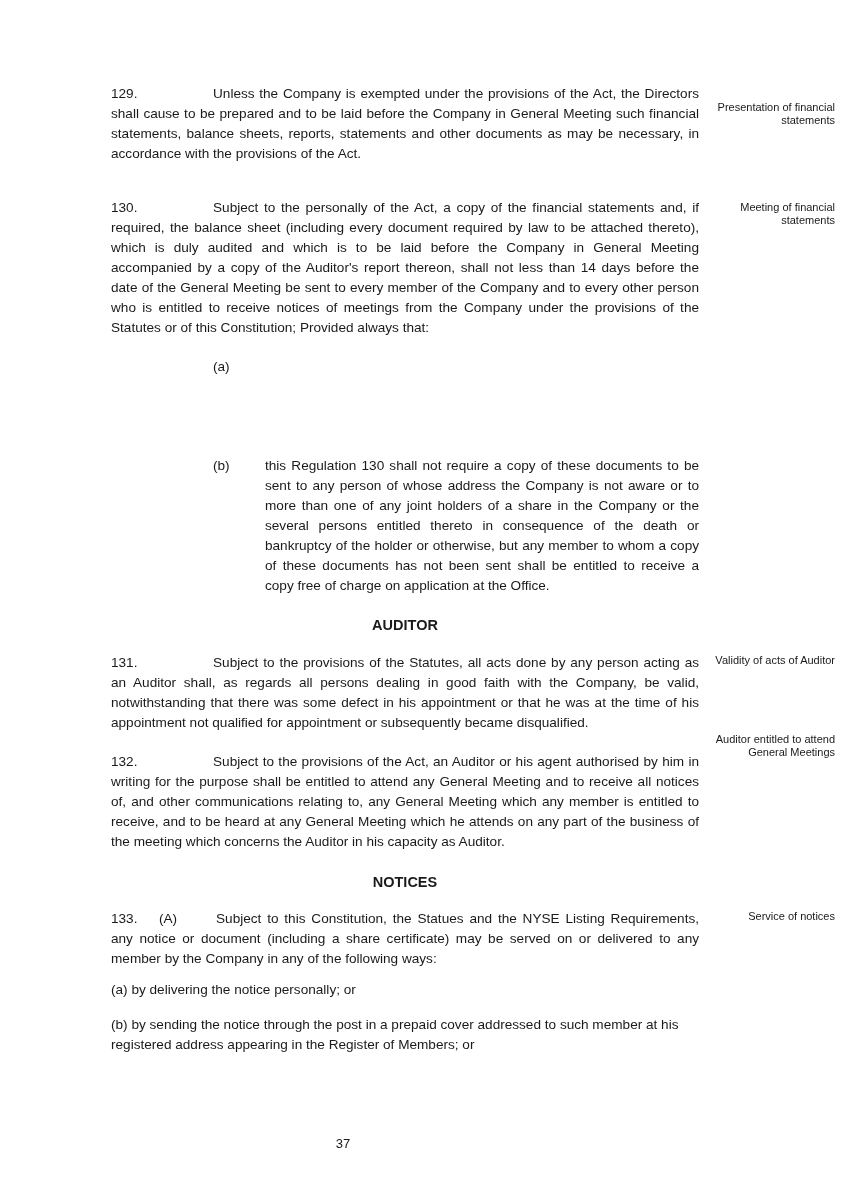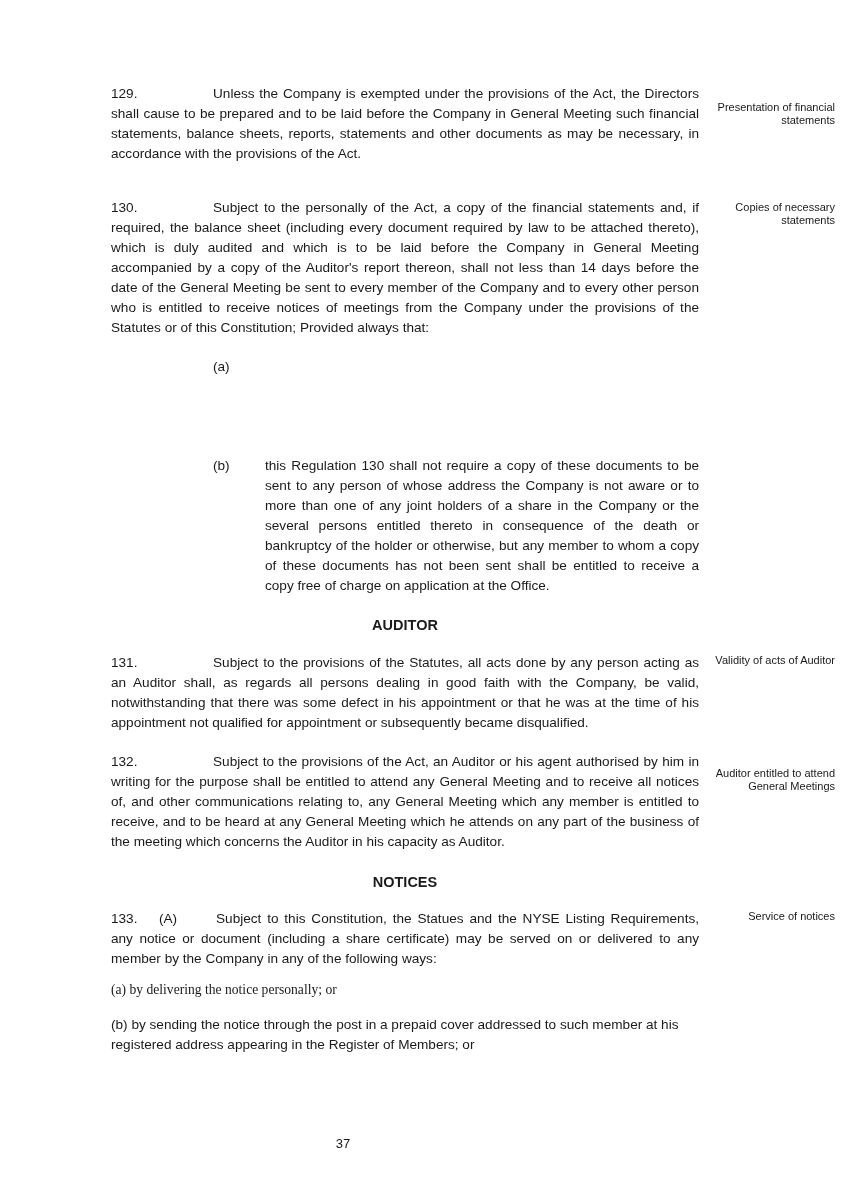--- a/index.html
+++ b/index.html
@@ -39,21 +39,21 @@
 <p class="para" style="top:84px;">
   <span class="num">129.</span><span class="gap"></span><span>Unless the Company is exempted under the provisions of the Act, the Directors</span>
   <span>shall cause to be prepared and to be laid before the Company in General Meeting such financial statements, balance sheets, reports, statements and other documents as may be necessary, in accordance with the provisions of the Act.</span>
 </p>
 <div class="margin-note" style="top:101px;">Presentation of financial statements</div>
 
 <p class="para" style="top:198px;">
   <span class="num">130.</span><span class="gap"></span><span>Subject to the personally of the Act, a copy of the financial statements and, if</span>
   <span>required, the balance sheet (including every document required by law to be attached thereto), which is duly audited and which is to be laid before the Company in General Meeting accompanied by a copy of the Auditor's report thereon, shall not less than 14 days before the date of the General Meeting be sent to every member of the Company and to every other person who is entitled to receive notices of meetings from the Company under the provisions of the Statutes or of this Constitution; Provided always that:</span>
 </p>
-<div class="margin-note" style="top:201px;">Copies of necessary statements</div>
+<div class="margin-note" style="top:201px;">Meeting of financial statements</div>
 
 <div class="sub" style="top:357px;">
   <span class="marker">(a)</span>
 </div>
 <div class="sub" style="top:456px;">
   <span class="marker">(b)</span>
   <span class="sub-text">this Regulation 130 shall not require a copy of these documents to be sent to any person of whose address the Company is not aware or to more than one of any joint holders of a share in the Company or the several persons entitled thereto in consequence of the death or bankruptcy of the holder or otherwise, but any member to whom a copy of these documents has not been sent shall be entitled to receive a copy free of charge on application at the Office.</span>
 </div>
 
 <div class="heading" style="top:615px;">AUDITOR</div>
@@ -61,26 +61,26 @@
 <p class="para" style="top:653px;">
   <span class="num">131.</span><span class="gap"></span><span>Subject to the provisions of the Statutes, all acts done by any person acting as</span>
   <span>an Auditor shall, as regards all persons dealing in good faith with the Company, be valid, notwithstanding that there was some defect in his appointment or that he was at the time of his appointment not qualified for appointment or subsequently became disqualified.</span>
 </p>
 <div class="margin-note" style="top:654px;">Validity of acts of Auditor</div>
 
 <p class="para" style="top:752px;">
   <span class="num">132.</span><span class="gap"></span><span>Subject to the provisions of the Act, an Auditor or his agent authorised by him</span>
   <span>in writing for the purpose shall be entitled to attend any General Meeting and to receive all notices of, and other communications relating to, any General Meeting which any member is entitled to receive, and to be heard at any General Meeting which he attends on any part of the business of the meeting which concerns the Auditor in his capacity as Auditor.</span>
 </p>
-<div class="margin-note" style="top:767px;">Auditor entitled to attend General Meetings</div>
+<div class="margin-note" style="top:733px;">Auditor entitled to attend General Meetings</div>
 
 <div class="heading" style="top:872px;">NOTICES</div>
 
 <p class="para" style="top:909px;">
   <span class="num">133.</span><span class="sub-label">(A)</span><span>Subject to this Constitution, the Statues and the NYSE Listing Requirements,</span>
   <span>any notice or document (including a share certificate) may be served on or delivered to any member by the Company in any of the following ways:</span>
 </p>
 <div class="margin-note" style="top:910px;">Service of notices</div>
 
-<div class="plain" style="top:980px;font-family:Liberation Serif, serif;">(a) by delivering the notice personally; or</div>
+<div class="plain" style="top:980px;">(a) by delivering the notice personally; or</div>
 <div class="plain" style="top:1015px;">(b) by sending the notice through the post in a prepaid cover addressed to such member at his registered address appearing in the Register of Members; or</div>
 
 <div class="page-num">37</div>
 
 </body></html>

